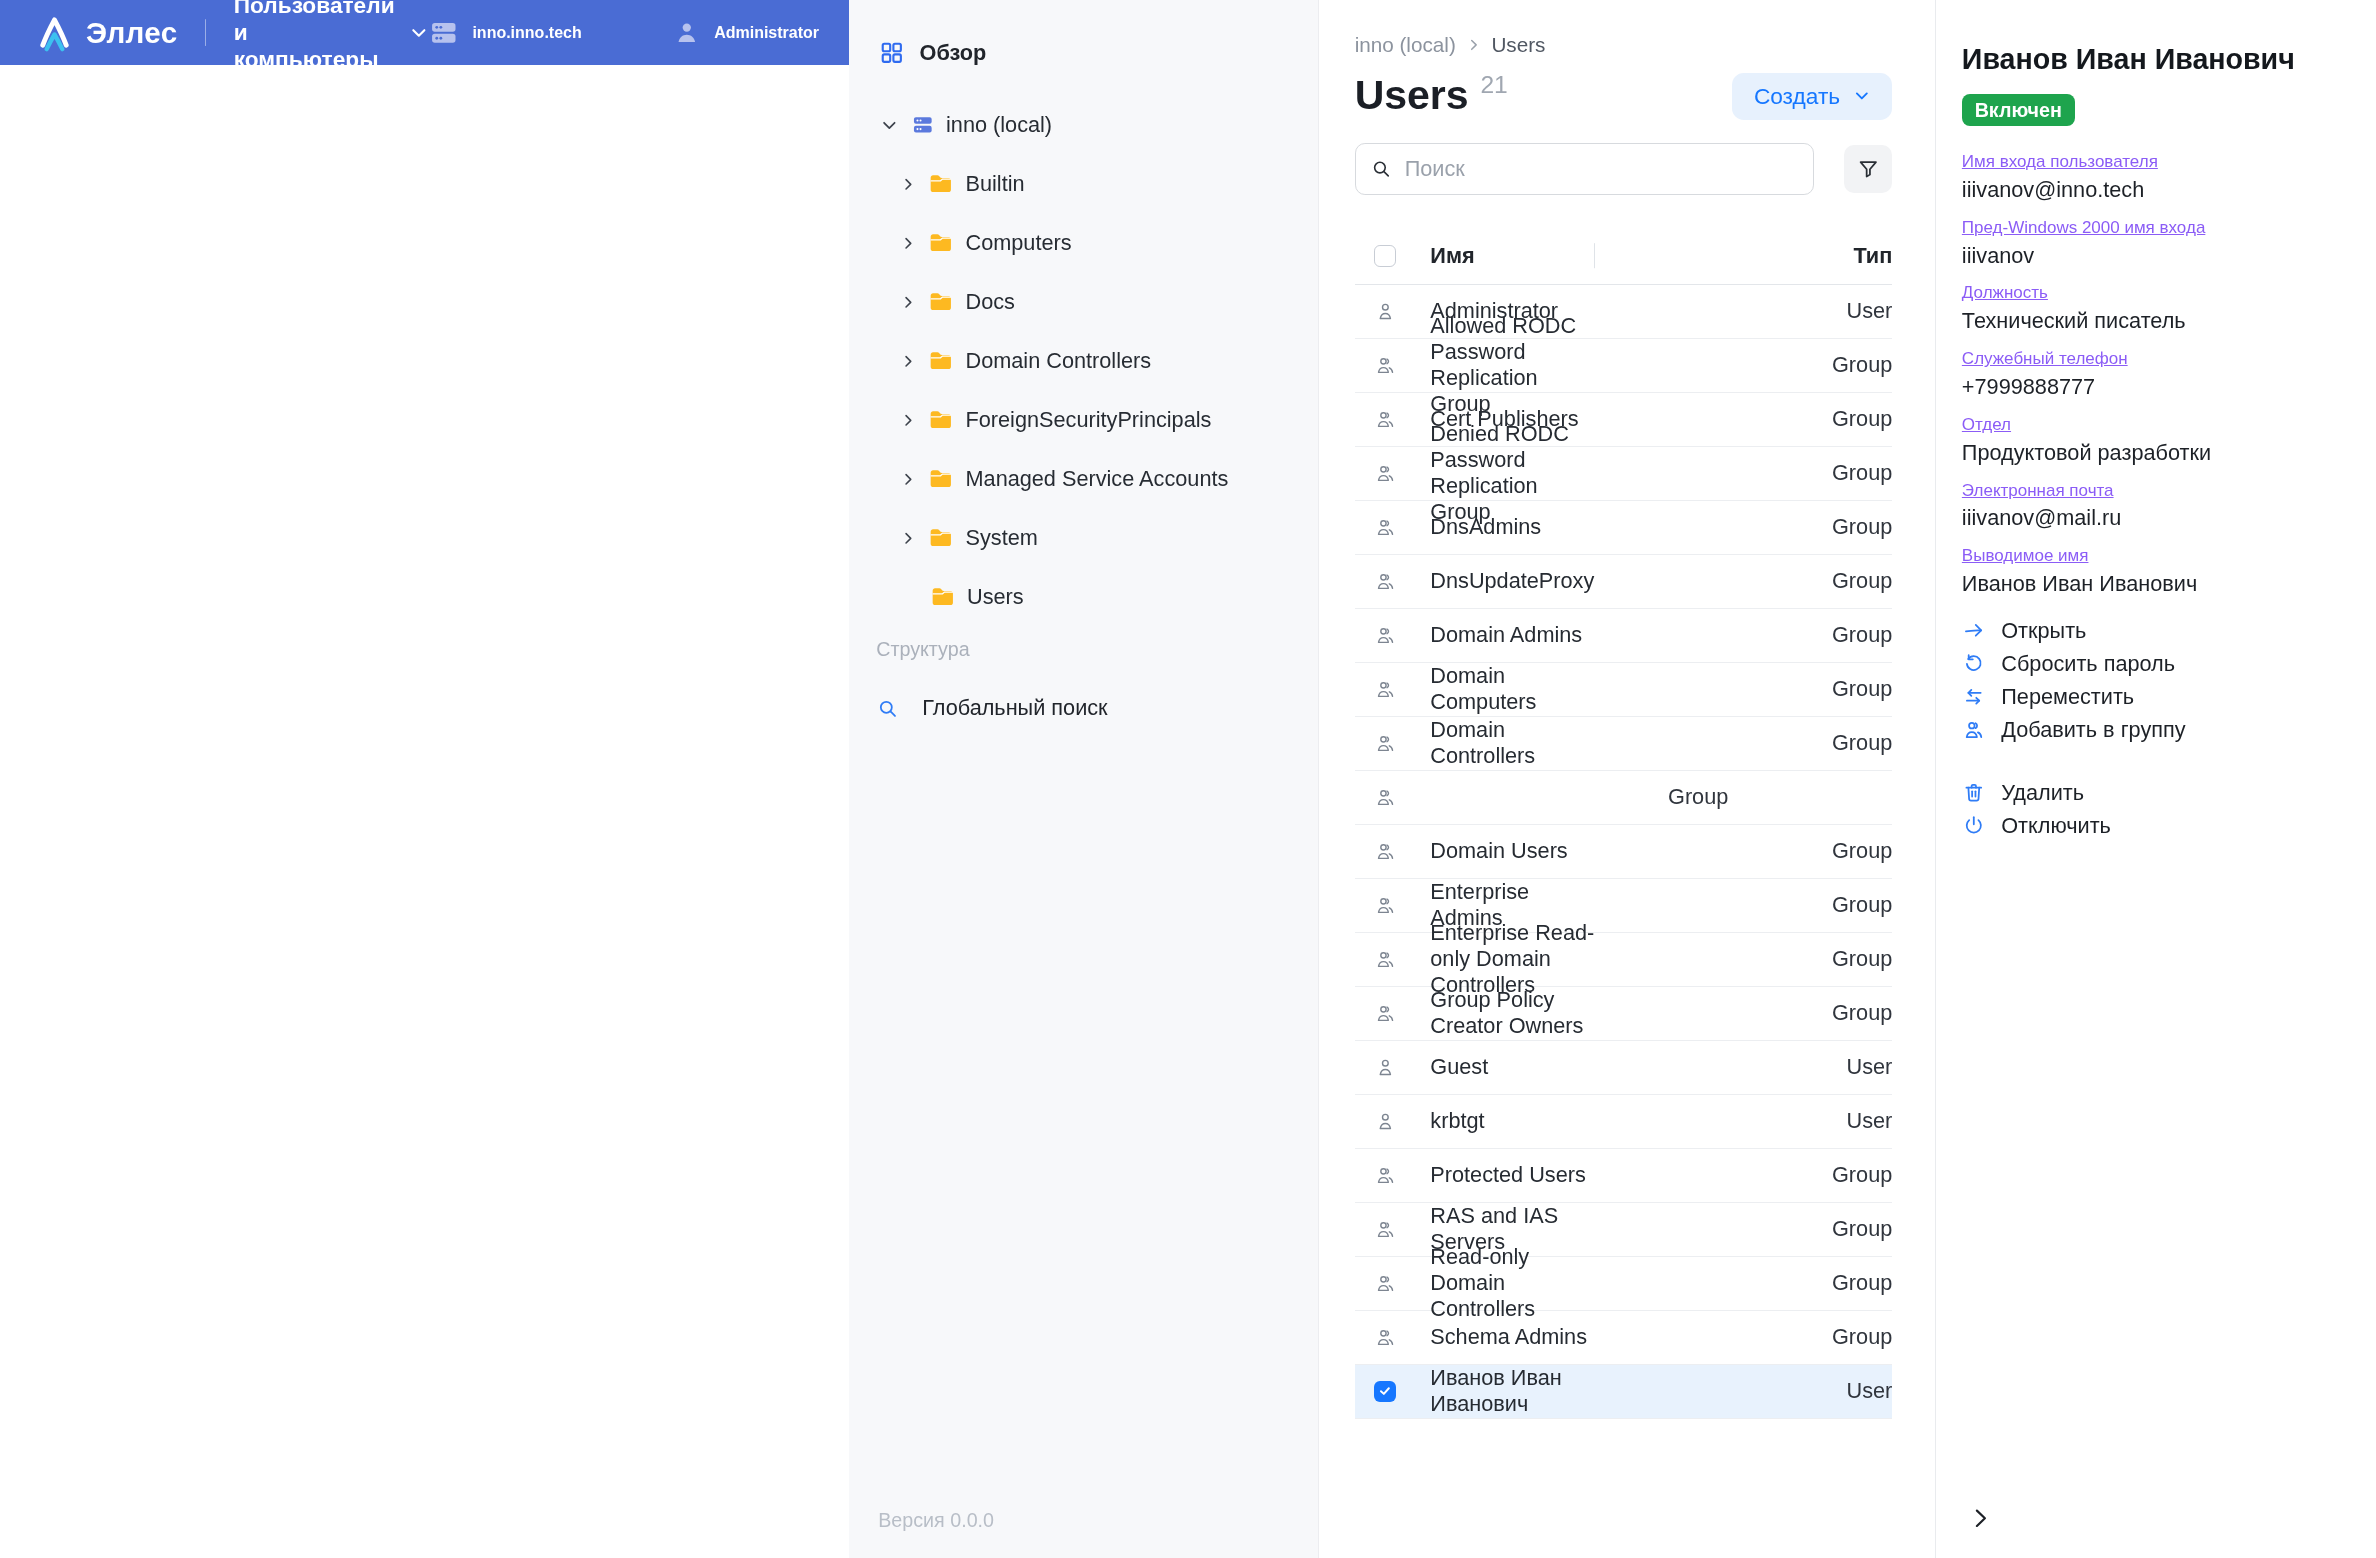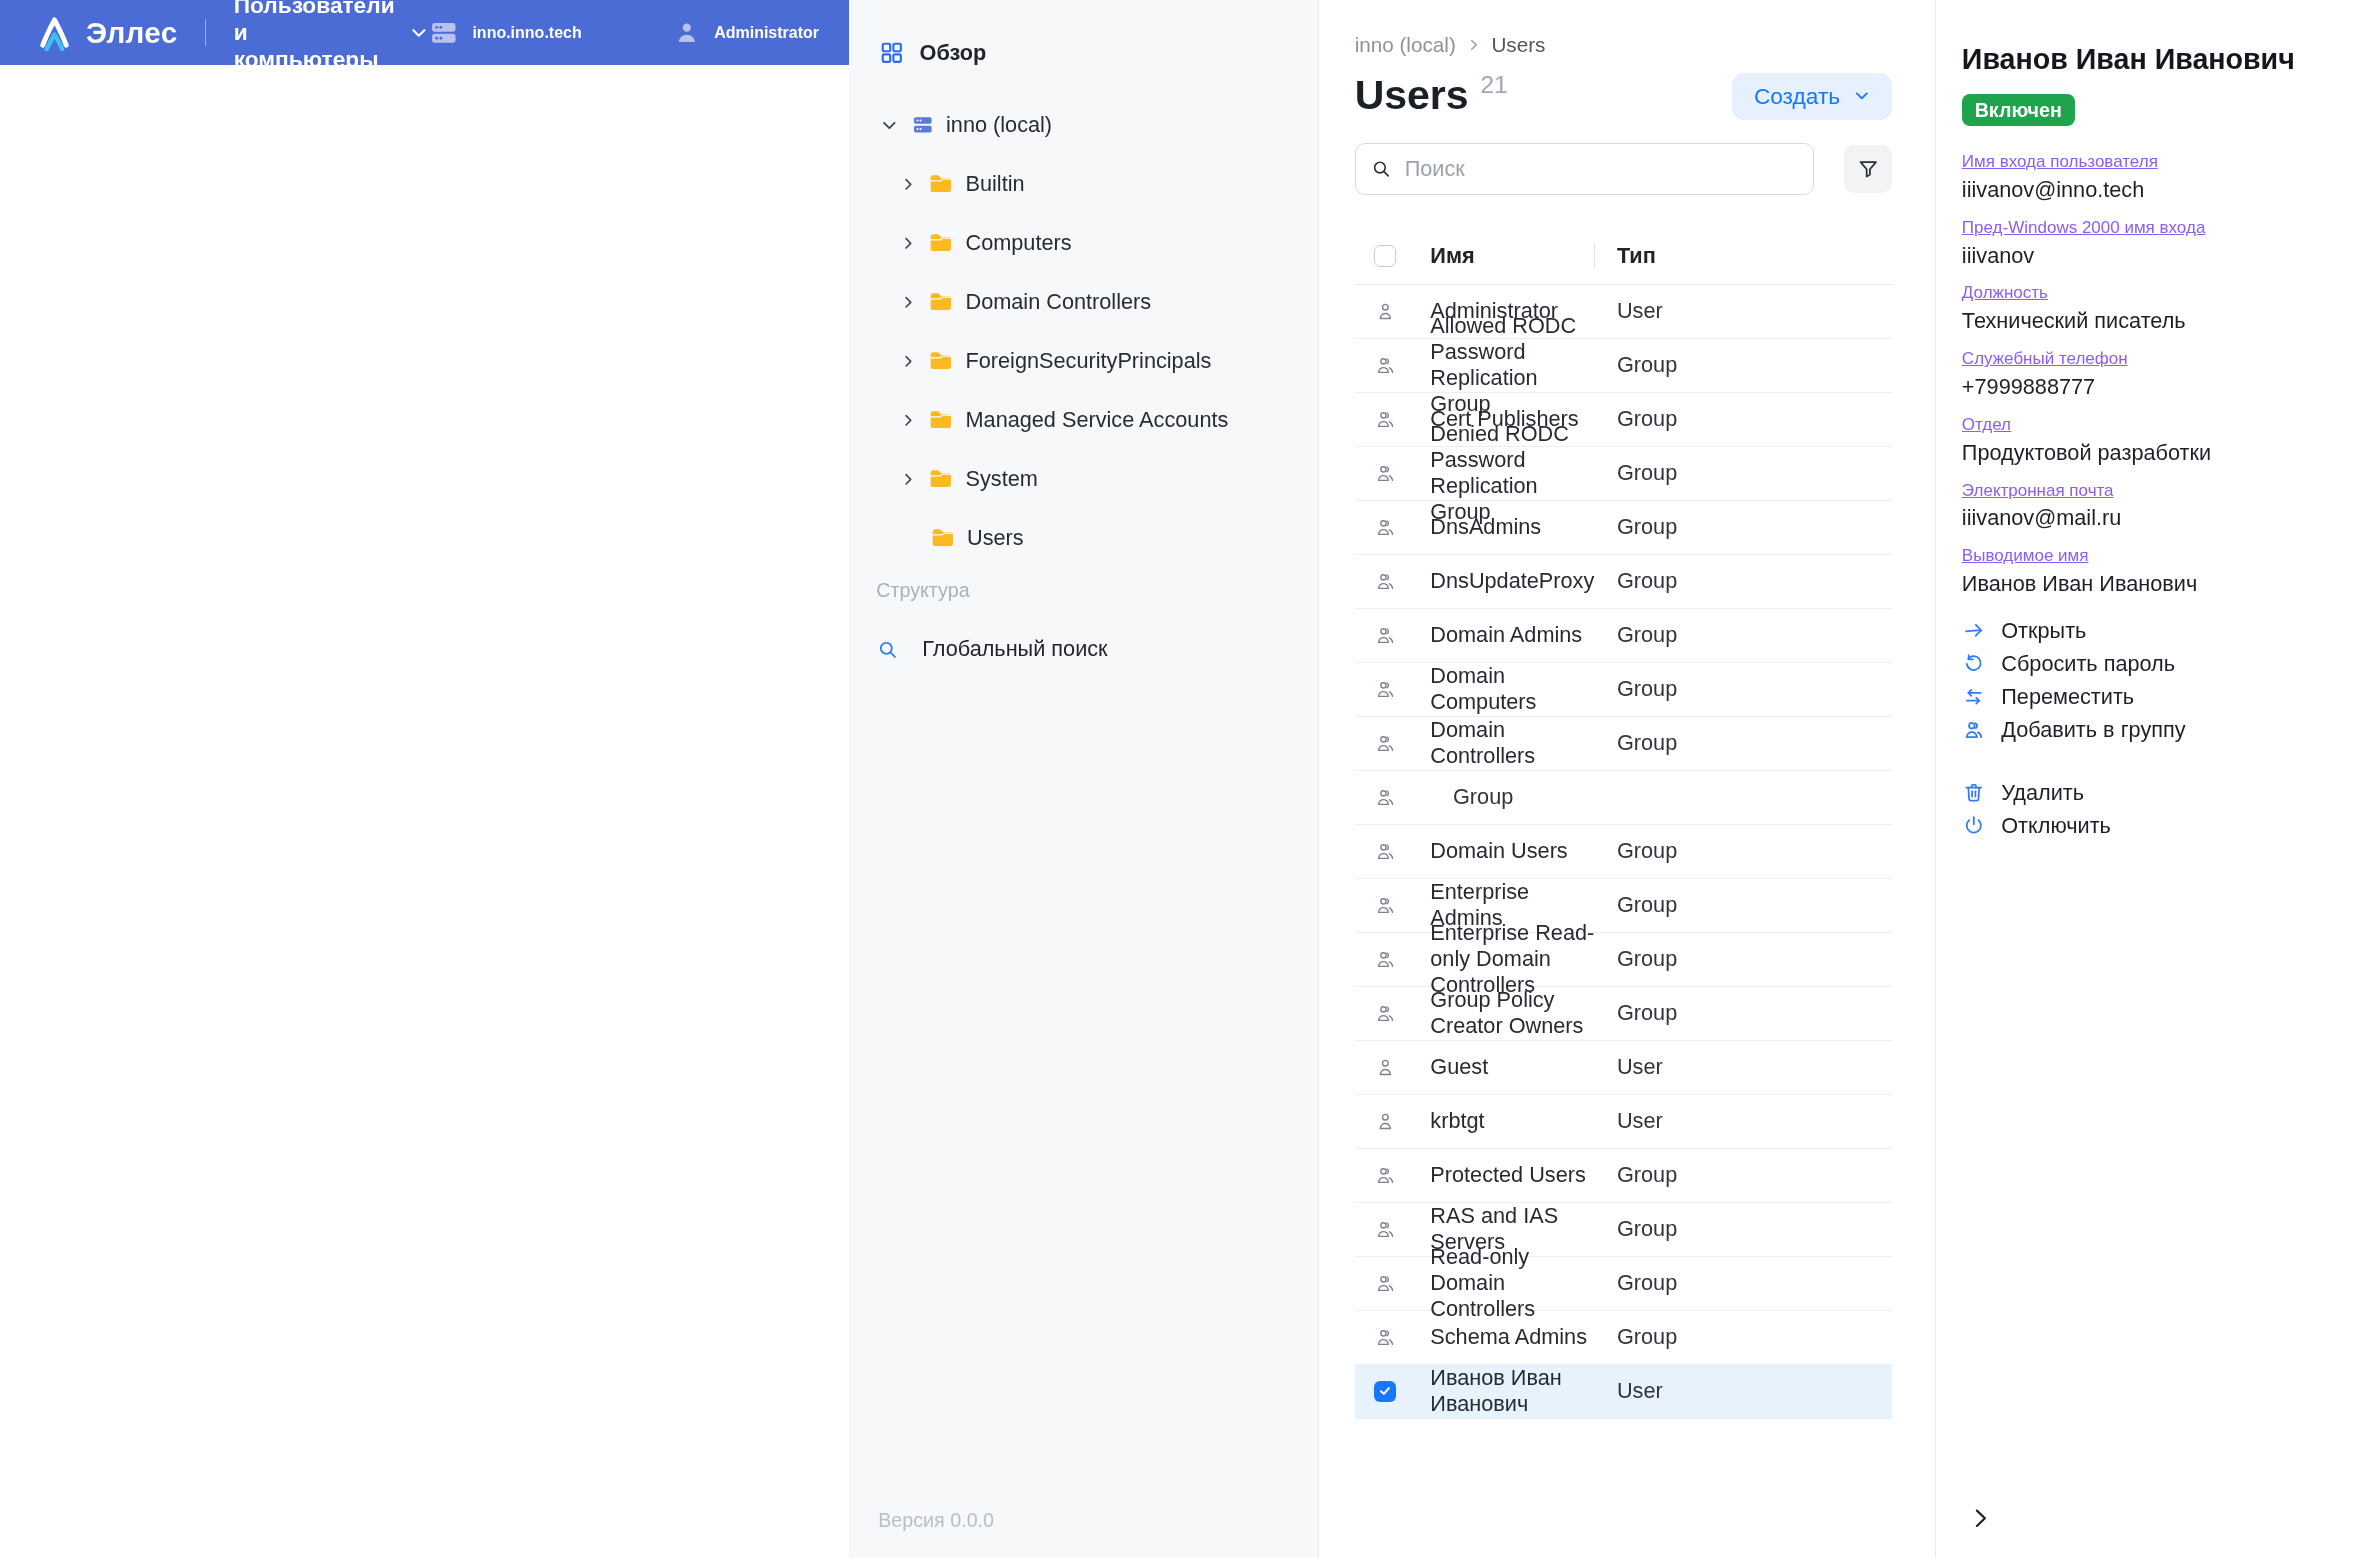--- a/index.html
+++ b/index.html
@@ -47,21 +47,21 @@
   .search-wrap input { width:100%; height:100%; border:1.5px solid #d7dade; border-radius:9.9px; padding:0 19.7px 0 49px; font-size:21.7px; color:#21252b; font-family:inherit; outline:none; background:#fff; }
   .search-wrap input::placeholder { color:#9aa1ab; }
   .search-glyph { position:absolute; left:15.8px; top:50%; transform:translateY(-50%); display:flex; }
   .filter-button { width:48px; height:48px; border:none; border-radius:9.9px; background:#f2f3f5; display:flex; align-items:center; justify-content:center; cursor:pointer; }
 
   
   .table { margin-top:32.5px; }
   .thead { height:57px; display:flex; align-items:center; padding-left:19.7px; border-bottom:1px solid #e3e6ea; }
   .cell-icon { width:56px; flex:0 0 56px; display:flex; align-items:center; }
   .cell-name { flex:1; font-size:21.7px; color:#262b32; }
-  .cell-type { width:298px; flex:0 0 298px; position:relative; padding-left:22.7px; font-size:21.7px; color:#30353d; }
+  .cell-type { width:298px; flex:0 0 298px; position:relative; padding-left:22.7px; font-size:21.7px; color:#30353d;text-align:right; }
   .thead .cell-name, .thead .cell-type { font-weight:600; color:#21252b; }
   .col-sep { position:absolute; left:0; top:50%; transform:translateY(-50%); width:1px; height:25.6px; background:#dfe3e8; }
   .checkbox { width:21.7px; height:21.7px; border:1.5px solid #c8cdd5; border-radius:5.9px; background:#fff; cursor:pointer; }
   .trow { height:54px; display:flex; align-items:center; padding-left:19.7px; border-bottom:1px solid #eceef1; cursor:pointer; }
   .row-checkbox { display:none; width:21.7px; height:21.7px; border-radius:5.9px; background:#1677ff; align-items:center; justify-content:center; cursor:pointer; }
   .trow.selected { background:#e8f2fd; }
   .trow.selected .row-checkbox { display:flex; }
 
   
   .details-title { margin-top:43px; font-size:28.6px; font-weight:bold; color:#14181d; }
@@ -196,20 +196,34 @@
               <svg width="16.7" height="16.7" viewBox="0 0 16 16">
                 <path d="M5.8 3.5 10.3 8 5.8 12.5" stroke="#3d434c" stroke-width="1.5" fill="none" stroke-linecap="round" stroke-linejoin="round"></path>
               </svg>
             </span>
             <span>
               <svg width="25.6" height="25.6" viewBox="0 0 24 24">
                 <path fill="#fdb921" d="M2.5 6.3c0-1.2 1-2.2 2.2-2.2h4.1c.6 0 1.2.25 1.6.7l.9 1c.4.45 1 .7 1.6.7h6.4c1.2 0 2.2 1 2.2 2.2v8.9c0 1.2-1 2.2-2.2 2.2H4.7c-1.2 0-2.2-1-2.2-2.2V6.3z"></path>
                 <path d="M2.5 9.2h9.2l1.9-1.6h7.9" stroke="#ffffff" stroke-width="1.2" fill="none"></path>
               </svg>
             </span>
+            <span>Docs</span>
+          </div>
+          <div class="tree-row tree-child">
+            <span class="chev">
+              <svg width="16.7" height="16.7" viewBox="0 0 16 16">
+                <path d="M5.8 3.5 10.3 8 5.8 12.5" stroke="#3d434c" stroke-width="1.5" fill="none" stroke-linecap="round" stroke-linejoin="round"></path>
+              </svg>
+            </span>
+            <span>
+              <svg width="25.6" height="25.6" viewBox="0 0 24 24">
+                <path fill="#fdb921" d="M2.5 6.3c0-1.2 1-2.2 2.2-2.2h4.1c.6 0 1.2.25 1.6.7l.9 1c.4.45 1 .7 1.6.7h6.4c1.2 0 2.2 1 2.2 2.2v8.9c0 1.2-1 2.2-2.2 2.2H4.7c-1.2 0-2.2-1-2.2-2.2V6.3z"></path>
+                <path d="M2.5 9.2h9.2l1.9-1.6h7.9" stroke="#ffffff" stroke-width="1.2" fill="none"></path>
+              </svg>
+            </span>
             <span>Domain Controllers</span>
           </div>
           <div class="tree-row tree-child">
             <span class="chev">
               <svg width="16.7" height="16.7" viewBox="0 0 16 16">
                 <path d="M5.8 3.5 10.3 8 5.8 12.5" stroke="#3d434c" stroke-width="1.5" fill="none" stroke-linecap="round" stroke-linejoin="round"></path>
               </svg>
             </span>
             <span>
               <svg width="25.6" height="25.6" viewBox="0 0 24 24">

